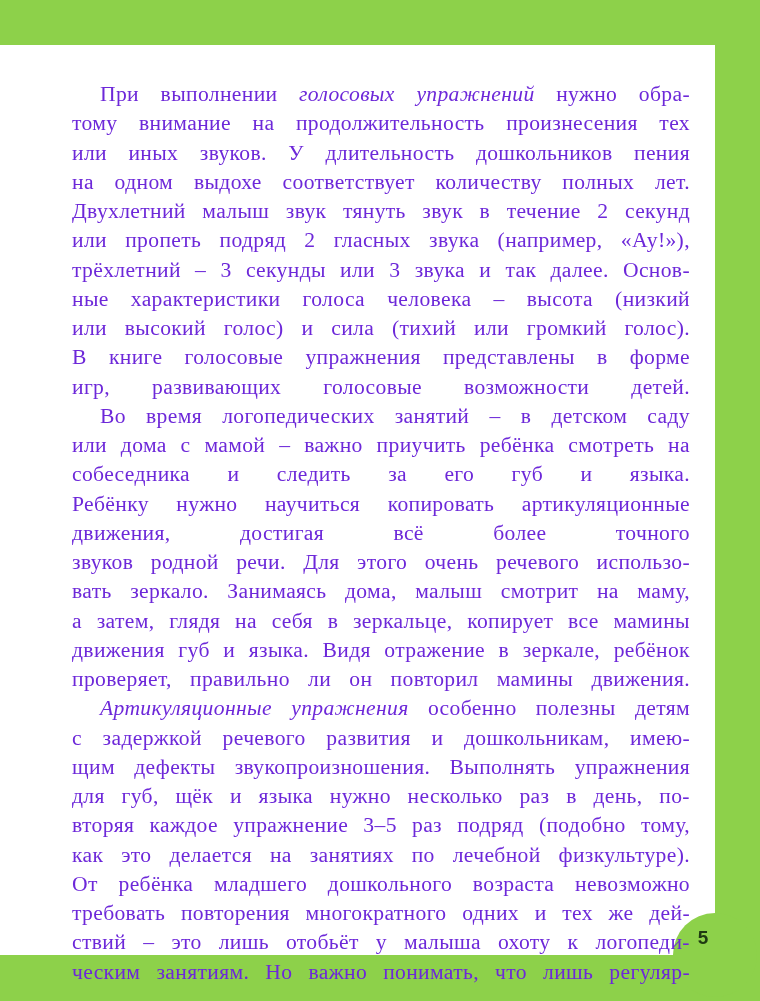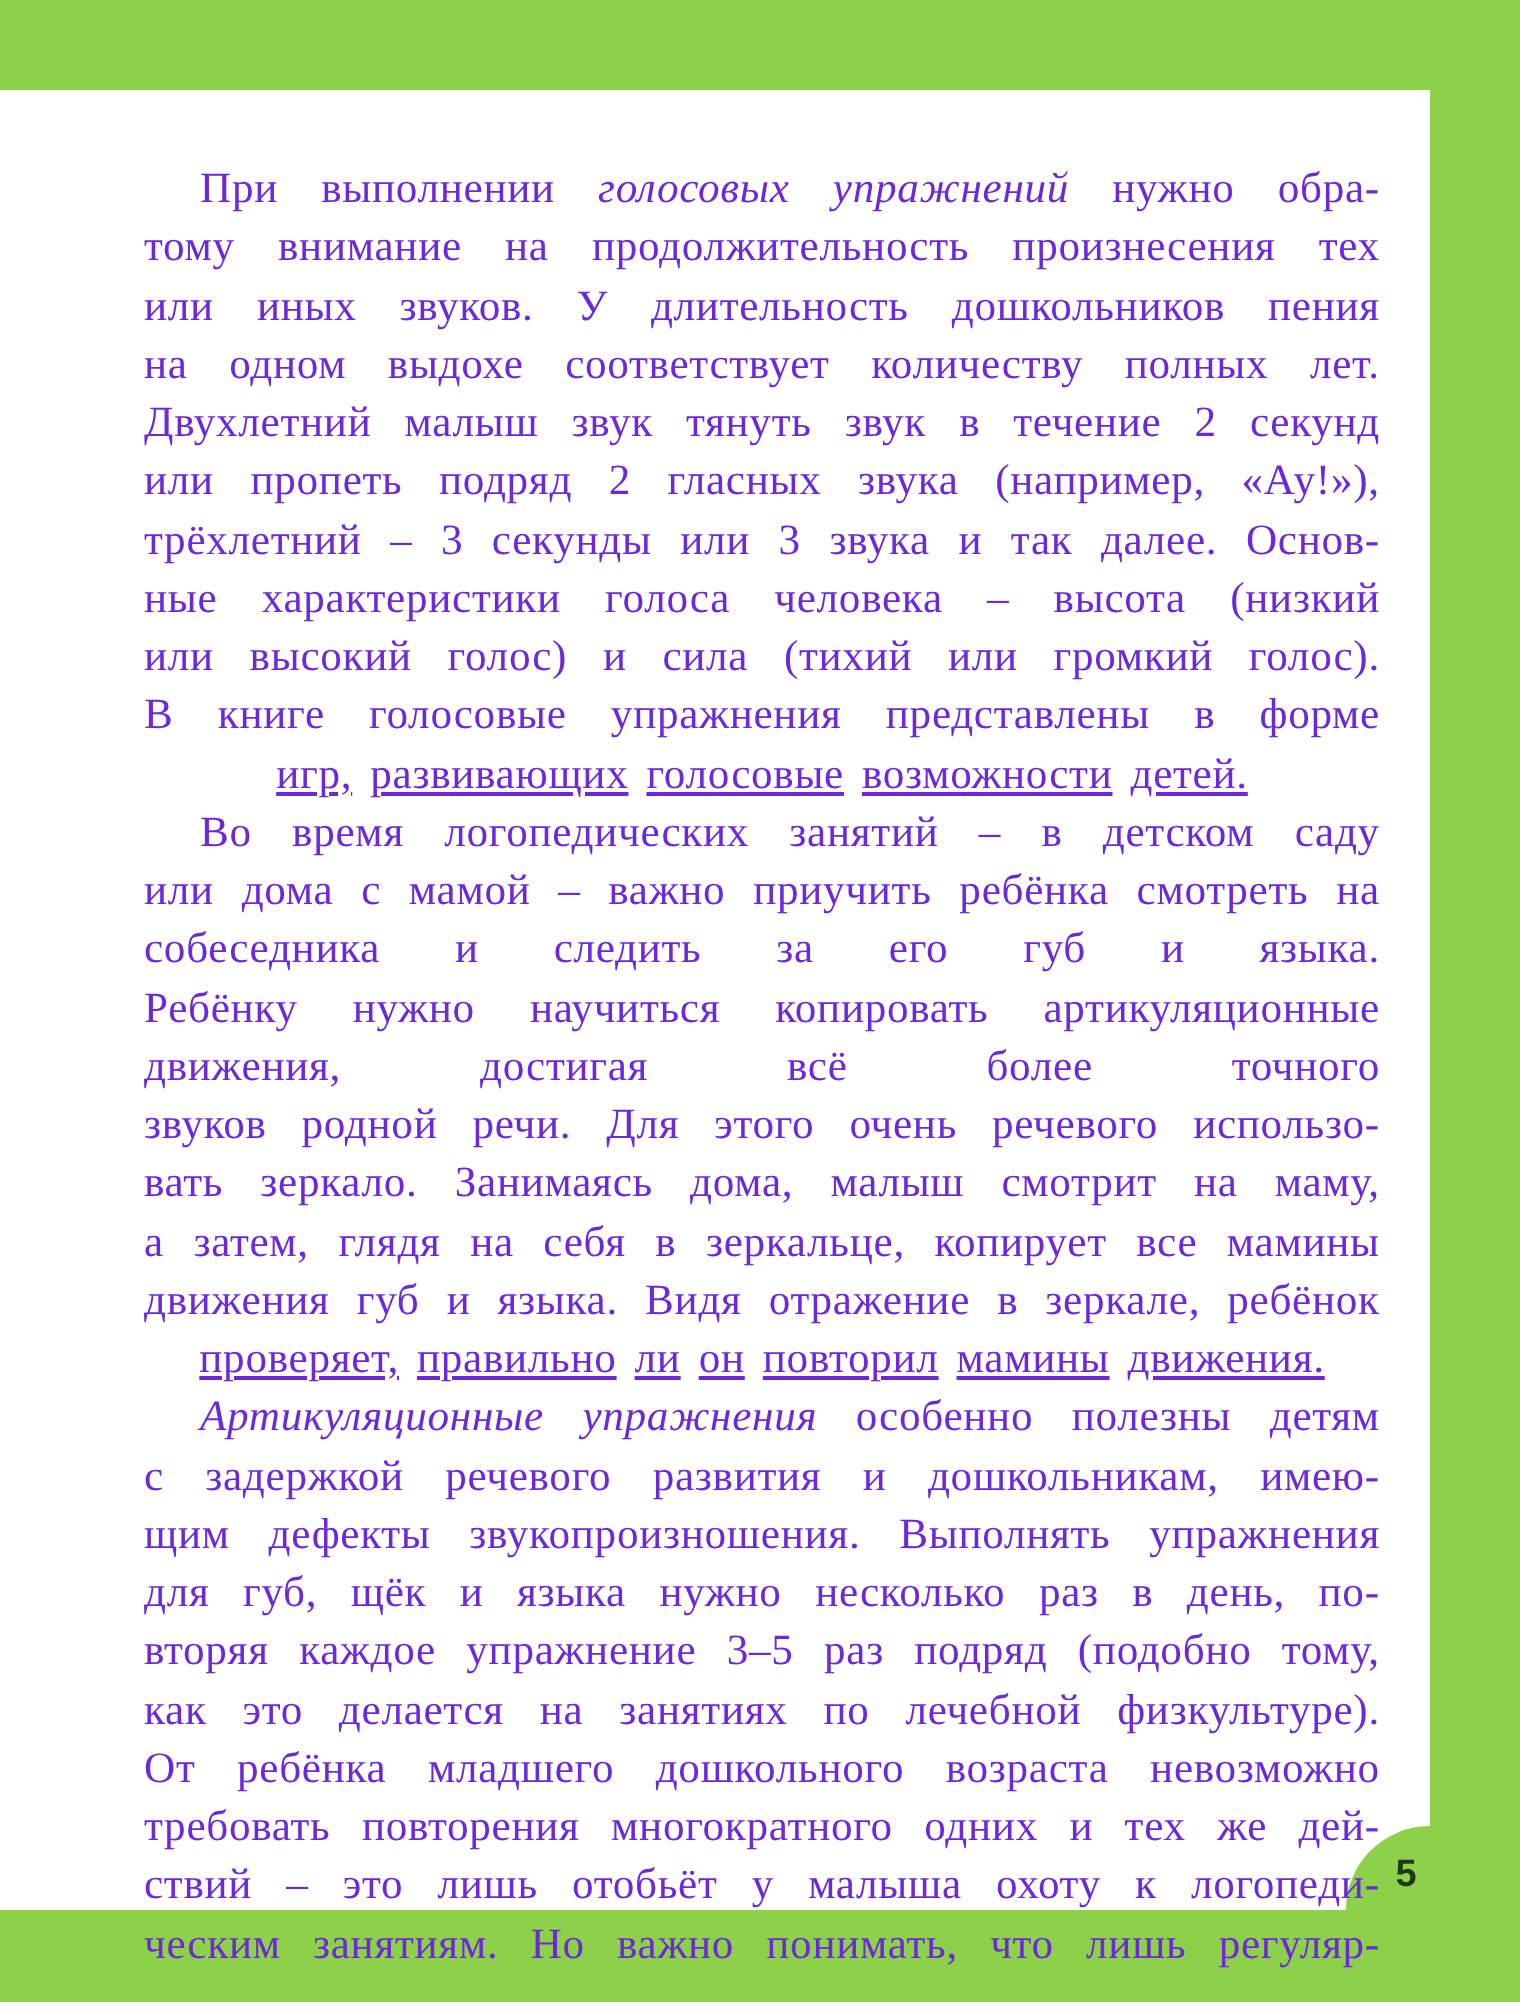--- a/index.html
+++ b/index.html
@@ -24,21 +24,21 @@
     font-family: "Liberation Sans", "DejaVu Sans", sans-serif;
     font-weight: bold; font-size: 19px; color: #1f3a12;
   }
   .text-column {
     position: absolute; left: 72px; top: 80px; width: 618px;
     font-size: 21.6px; line-height: 29.25px; color: #6d28d9;
     text-align: justify; letter-spacing: 0.35px; word-spacing: 1px;
   }
   .flex-line { display: flex; justify-content: space-between; white-space: nowrap; }
   .flex-line.first { padding-left: 28px; }
-  .flex-line.last { justify-content: center; gap: 9px; text-decoration: underline; }
+  .flex-line.last { justify-content: space-between; gap: 9px; }
   em { font-style: italic; }
 </style>
 </head>
 <body>
 
 <div class="page-white"></div>
 <div class="corner-fill"></div>
 <div class="corner-tab"></div>
 <div class="page-number">5</div>
 

